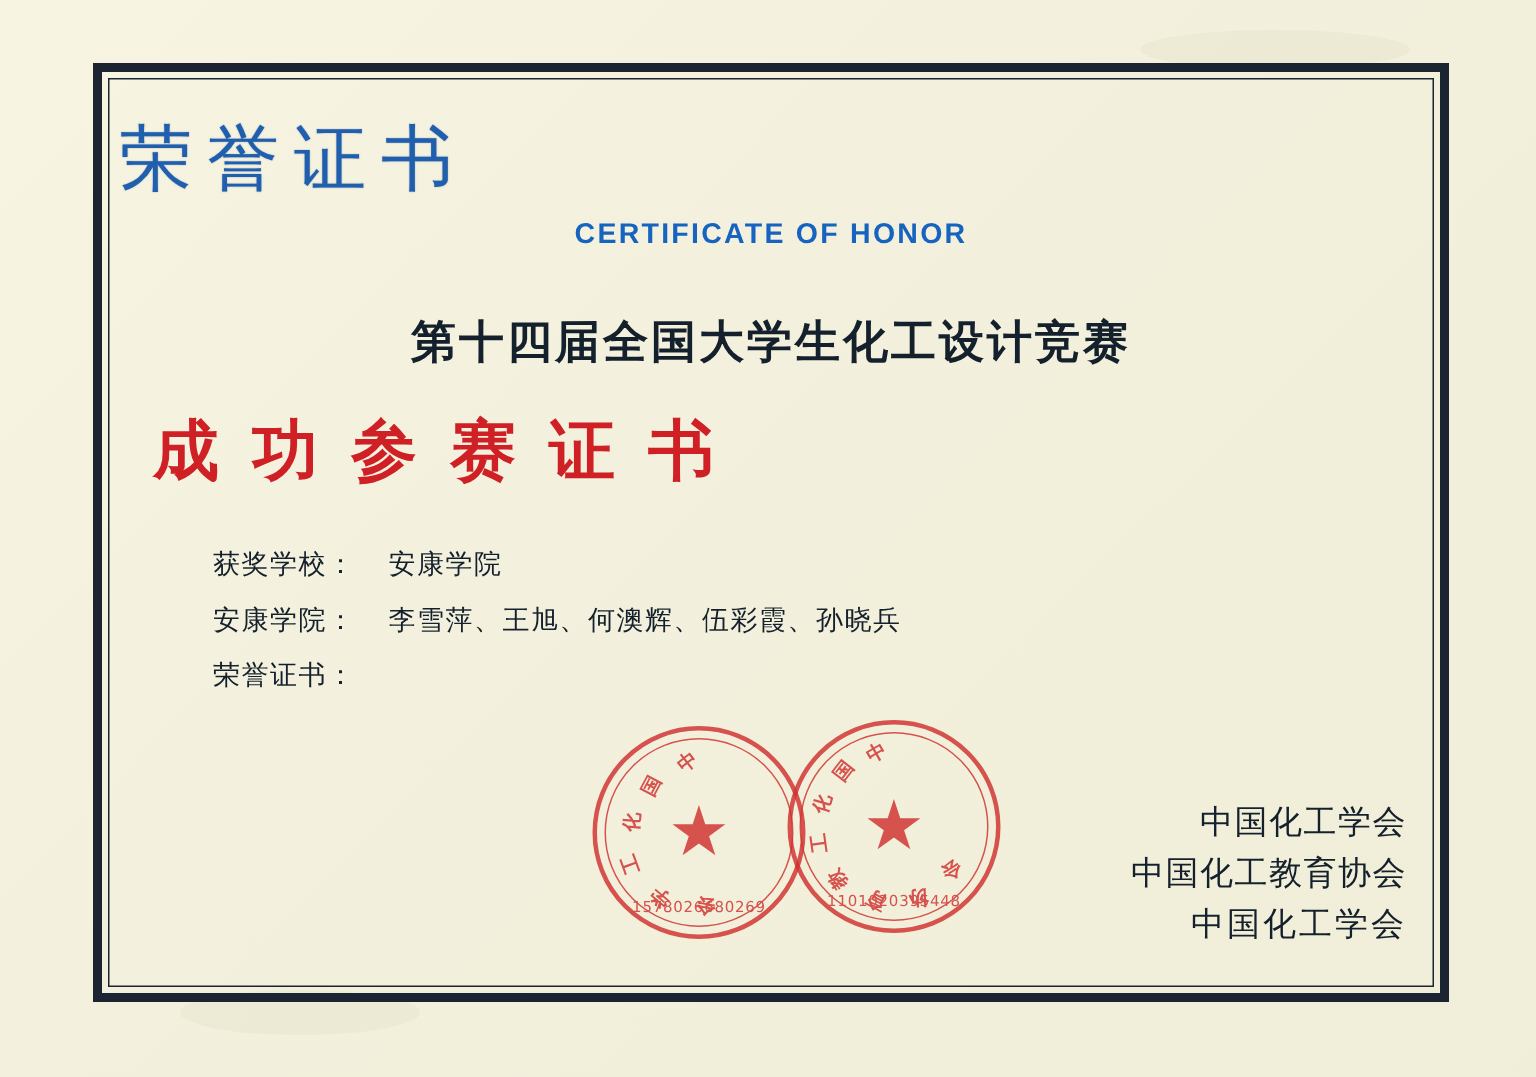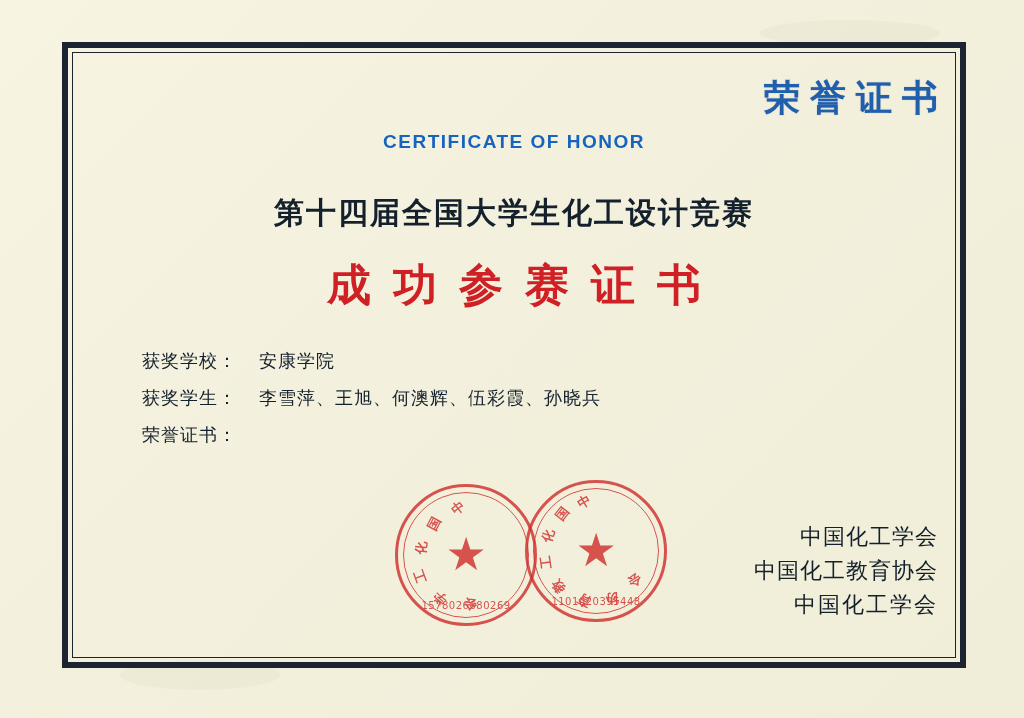--- a/index.html
+++ b/index.html
@@ -41,25 +41,25 @@
   }
   .content {
     position: absolute;
     left: 80px;
     top: 58px;
     right: 76px;
     bottom: 66px;
     box-sizing: border-box;
   }
   .title-cn {
-    text-align: right;
+    text-align: left;
     margin-top: 16px;
     font-family: "DejaVu Serif", serif;
-    font-size: 36px;
-    font-weight: bold;
+    font-size: 48px;
+    font-weight: normal;
     letter-spacing: 10px;
     color: #1f5fae;
     text-shadow: 0 0 1px rgba(20,60,140,0.5);
   }
   .title-en {
     text-align: center;
     margin-top: 8px;
     font-family: "Liberation Sans", sans-serif;
     font-size: 19px;
     font-weight: bold;
@@ -69,21 +69,21 @@
   .subtitle {
     text-align: center;
     margin-top: 40px;
     font-family: "DejaVu Serif", serif;
     font-size: 30px;
     font-weight: bold;
     letter-spacing: 2px;
     color: #14202c;
   }
   .award-type {
-    text-align: center;
+    text-align: left;
     margin-top: 22px;
     font-family: Liberation Mono, monospace;
     font-size: 44px;
     font-weight: bold;
     letter-spacing: 22px;
     color: #cf2026;
     text-indent: 22px;
   }
   .fields {
     margin-top: 34px;
@@ -165,21 +165,21 @@
     text-align: center;
     font-family: "DejaVu Sans", sans-serif;
     font-size: 10px;
     color: #d0302f;
     letter-spacing: 0.5px;
   }
   
   .signature {
     position: absolute;
     right: 10px;
-    bottom: 30px;
+    bottom: 18px;
     text-align: right;
     font-family: "DejaVu Serif", serif;
     font-size: 22px;
     color: #14202c;
     line-height: 1.55;
     letter-spacing: 1px;
   }
   .sig-date {
     letter-spacing: 2px;
   }
@@ -208,21 +208,21 @@
     <div class="title-en">CERTIFICATE OF HONOR</div>
     <div class="subtitle">第十四届全国大学生化工设计竞赛</div>
     <div class="award-type">成功参赛证书</div>
 
     <div class="fields">
       <div class="field-row">
         <span class="field-label">获奖学校：</span>
         <span class="field-value">安康学院</span>
       </div>
       <div class="field-row">
-        <span class="field-label">获奖学生：</span>
+        <span class="field-label">安康学院：</span>
         <span class="field-value">李雪萍、王旭、何澳辉、伍彩霞、孙晓兵</span>
       </div>
       <div class="field-row">
         <span class="field-label">荣誉证书：</span>
       </div>
     </div>
 
     <div class="signature">
       <div>中国化工学会</div>
       <div>中国化工教育协会</div>

